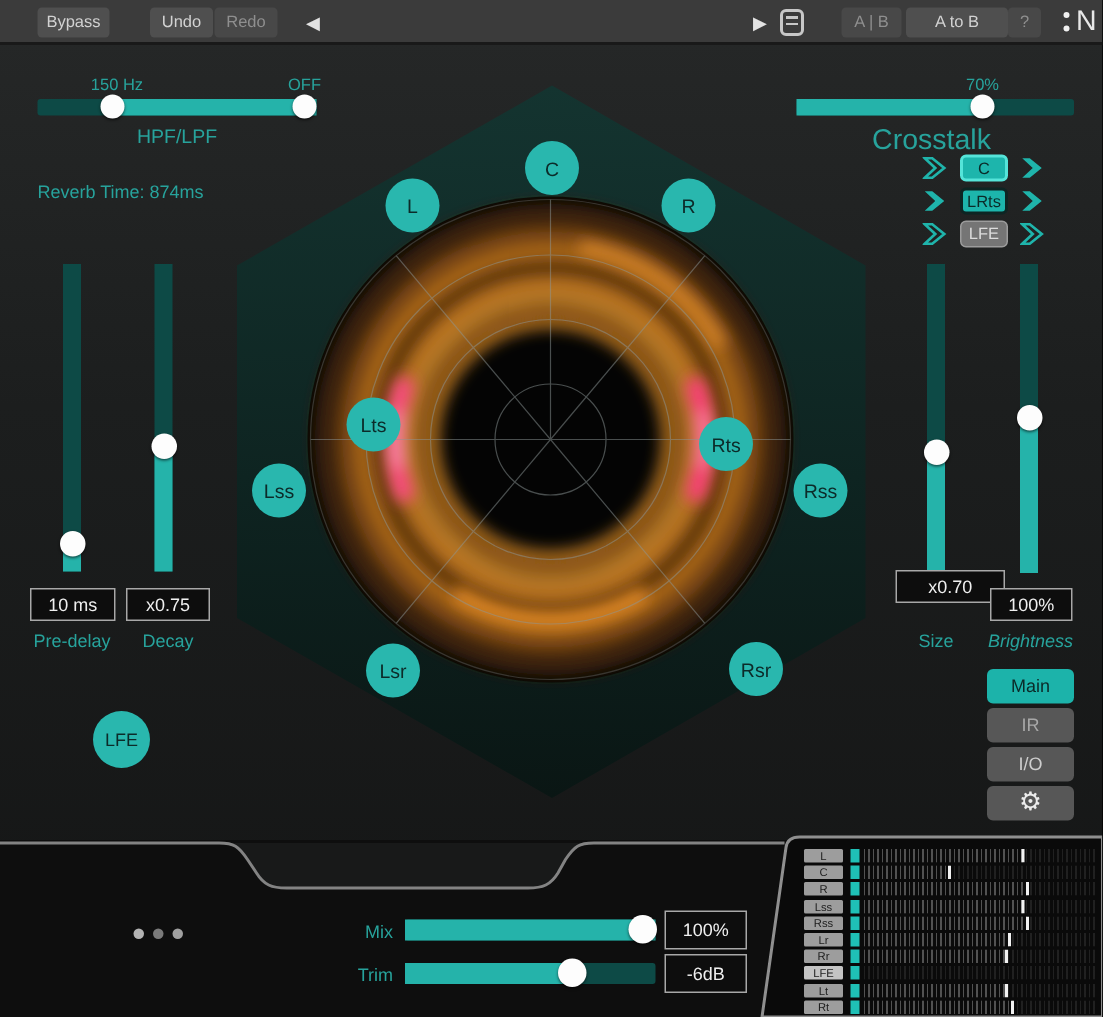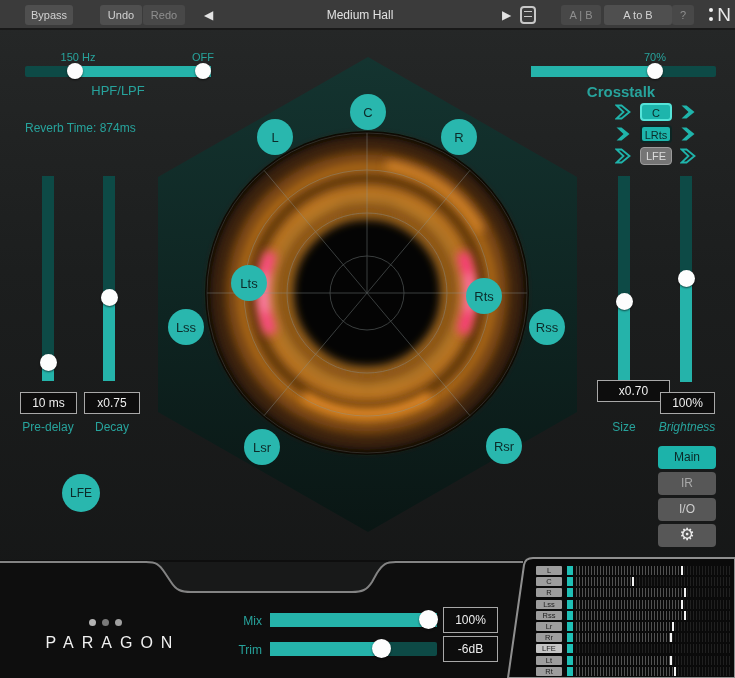--- a/index.html
+++ b/index.html
@@ -83,21 +83,20 @@
 </head>
 <body>
 
 <div class="app">
 
   <div class="topbar">
     <div class="tb-btn" style="left:25px;width:48px;">Bypass</div>
     <div class="tb-btn" style="left:100px;width:42px;">Undo</div>
     <div class="tb-btn dim" style="left:143px;width:42px;">Redo</div>
     <div class="tb-arrow" style="left:204px;">◀</div>
-    <div class="tb-preset">Medium Hall</div>
     <div class="tb-arrow" style="left:502px;">▶</div>
     <div class="tb-list"></div>
     <div class="tb-btn dim" style="left:561px;width:40px;">A | B</div>
     <div class="tb-btn" style="left:604px;width:68px;">A to B</div>
     <div class="tb-btn dim" style="left:672px;width:22px;">?</div>
     <div class="tb-logo">
       <span class="dots">
           <i></i>
           <i></i>
         </span>
@@ -175,21 +174,21 @@
   <div class="knob" style="left:67px;top:63px;width:16px;height:16px;"></div>
   <div class="knob" style="left:195px;top:63px;width:16px;height:16px;"></div>
   <div class="tlabel center" style="left:60px;top:83px;width:116px;font-size:13px;">HPF/LPF</div>
   <div class="tlabel" style="left:25px;top:121px;">Reverb Time: 874ms</div>
 
   <div class="tlabel small center" style="left:630px;top:51px;width:50px;">70%</div>
   <div class="hslider" style="left:531px;top:66px;width:185px;">
     <div class="hfill" style="left:0;width:124px;"></div>
   </div>
   <div class="knob" style="left:647px;top:63px;width:16px;height:16px;"></div>
-  <div class="tlabel center" style="left:580px;top:83px;width:82px;font-size:15px;font-weight:bold;">Crosstalk</div>
+  <div class="tlabel center" style="left:580px;top:83px;width:82px;font-size:19px;">Crosstalk</div>
 
   <svg class="chev" style="left:615px;top:104px;" viewBox="0 0 17 16">
     <path d="M1.5,1.5 H6.5 L14.5,8 L6.5,14.5 H1.5 L8.5,8 Z" fill="none" stroke="#1fb4ab" stroke-width="1.8"></path>
     </svg>
   <div class="xbtn teal-bright" style="left:640px;top:103px;">C</div>
   <svg class="chev" style="left:680px;top:104px;" viewBox="0 0 17 16">
     <path d="M1.5,1.5 H6.5 L14.5,8 L6.5,14.5 H1.5 L8.5,8 Z" fill="#1fb4ab"></path>
     </svg>
 
   <svg class="chev" style="left:615px;top:126px;" viewBox="0 0 17 16">
@@ -245,21 +244,20 @@
   <svg width="735" height="45" style="position:absolute;left:0;top:555px;">
     <path d="M146,7 C156,7 159,9 165,18 L171,27 C176,35 181,37 191,37 H352 C362,37 367,35 372,27 L377,18 C383,9 386,7 396,7 Z" fill="#181919"></path>
     <path d="M0,7 H146 C156,7 159,9 165,18 L171,27 C176,35 181,37 191,37 H352 C362,37 367,35 372,27 L377,18 C383,9 386,7 396,7 H523" fill="none" stroke="#838383" stroke-width="2"></path>
   </svg>
 
   <div class="brand-dots">
     <i style="background:#b3b3b3;"></i>
       <i style="background:#7a7a7a;"></i>
       <i style="background:#a0a0a0;"></i>
   </div>
-  <div class="brand-product">PARAGON</div>
 
   <div class="out-label" style="left:222px;top:614px;">Mix</div>
   <div class="hslider" style="left:270px;top:613px;width:167px;height:14px;">
     <div class="hfill" style="left:0;width:167px;height:14px;"></div>
   </div>
   <div class="knob" style="left:419px;top:610px;width:19px;height:19px;"></div>
   <div class="vbox" style="left:443px;top:607px;width:55px;height:26px;line-height:24px;">100%</div>
 
   <div class="out-label" style="left:222px;top:643px;">Trim</div>
   <div class="hslider" style="left:270px;top:642px;width:167px;height:14px;">

